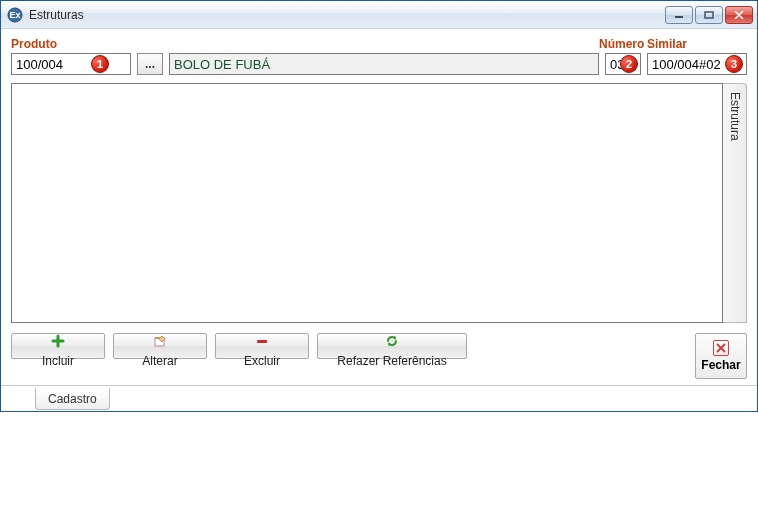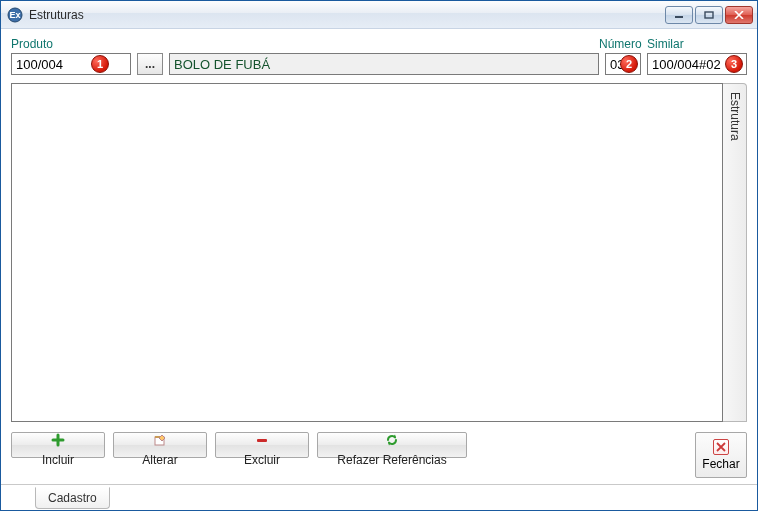--- a/index.html
+++ b/index.html
@@ -1,18 +1,18 @@
 <!DOCTYPE html>
 <html><head>
 <meta charset="utf-8">
 <style>
   * { box-sizing: border-box; }
   html, body { margin: 0; padding: 0; font-family: "Segoe UI", Tahoma, sans-serif; font-size: 12px; }
   .window {
-    width: 758px; height: 511px;
+    width: 758px; height: 412px;
     border: 1px solid #1a5a9e;
     background: #fff;
     position: relative;
     display: flex; flex-direction: column;
   }
   .titlebar {
     height: 28px;
     background: linear-gradient(to bottom, #fdfdfe, #e9eef5 45%, #dce5f0 46%, #e6edf6);
     border-bottom: 1px solid #c8d4e4;
     display: flex; align-items: center;
@@ -42,21 +42,21 @@
     display: flex; flex-direction: column;
     position: relative;
   }
   .row-labels {
     display: flex; gap: 6px; align-items: flex-end;
     margin-bottom: 2px;
   }
   .row-inputs {
     display: flex; gap: 6px; align-items: center; position: relative;
   }
-  .lbl { color: #0f766e; }
+  .lbl { color: #c2410c; font-weight: bold; }
   .spacer { flex: 1; }
   input.text-field, .readonly-field {
     height: 22px;
     border: 1px solid #7a7a7a;
     padding: 2px 4px;
     font-family: inherit; font-size: 13px;
     background: #fff;
   }
   .readonly-field { background: #f0f0f0; color: #14532d; display: flex; align-items: center; }
   .field-product { width: 120px; }
@@ -124,20 +124,21 @@
   }
   .btn .icon { width: 14px; height: 14px; display:flex; align-items:center; justify-content:center; }
   .close-box {
     width: 52px; height: 46px;
     border: 1px solid #a8a8a8;
     background: linear-gradient(to bottom,#fcfcfc,#ececec);
     display: flex; flex-direction: column; align-items: center; justify-content: center;
     gap: 2px;
     margin-left: auto;
     border-radius: 2px;
+    font-weight: bold;
   }
   .close-box .x {
     width: 16px; height: 16px;
     border: 1px solid #c44;
     border-radius: 2px;
     display:flex; align-items:center; justify-content:center;
     color:#c33; font-weight:bold; font-size:11px;
     background: linear-gradient(to bottom,#fff,#fcecec);
   }
   .bottom-tabs {

